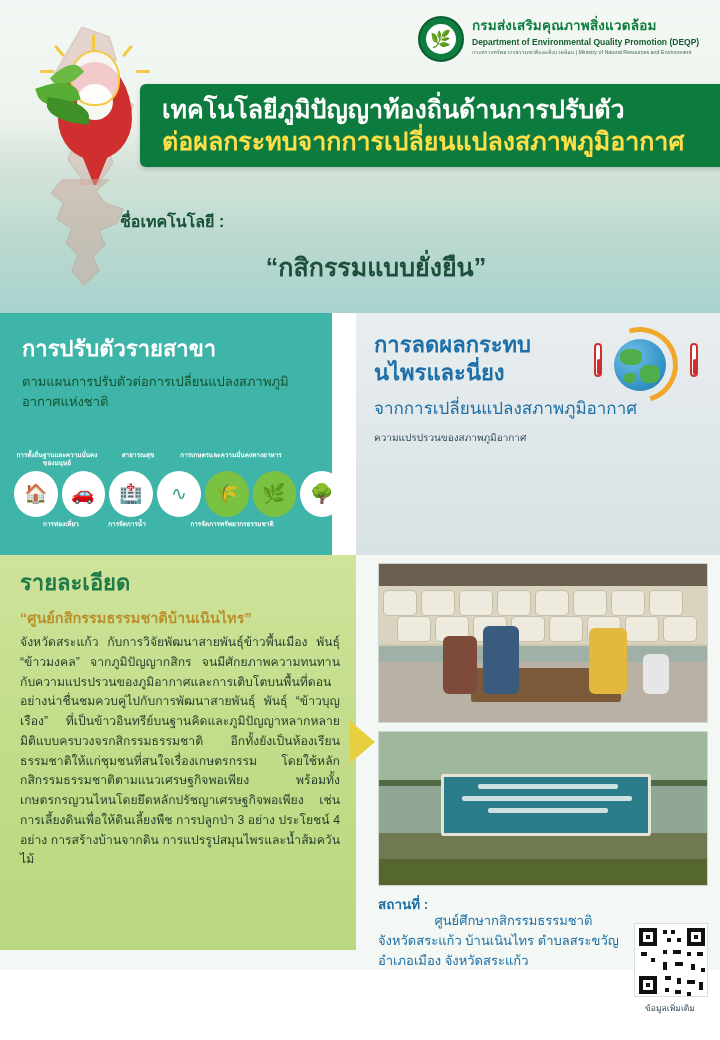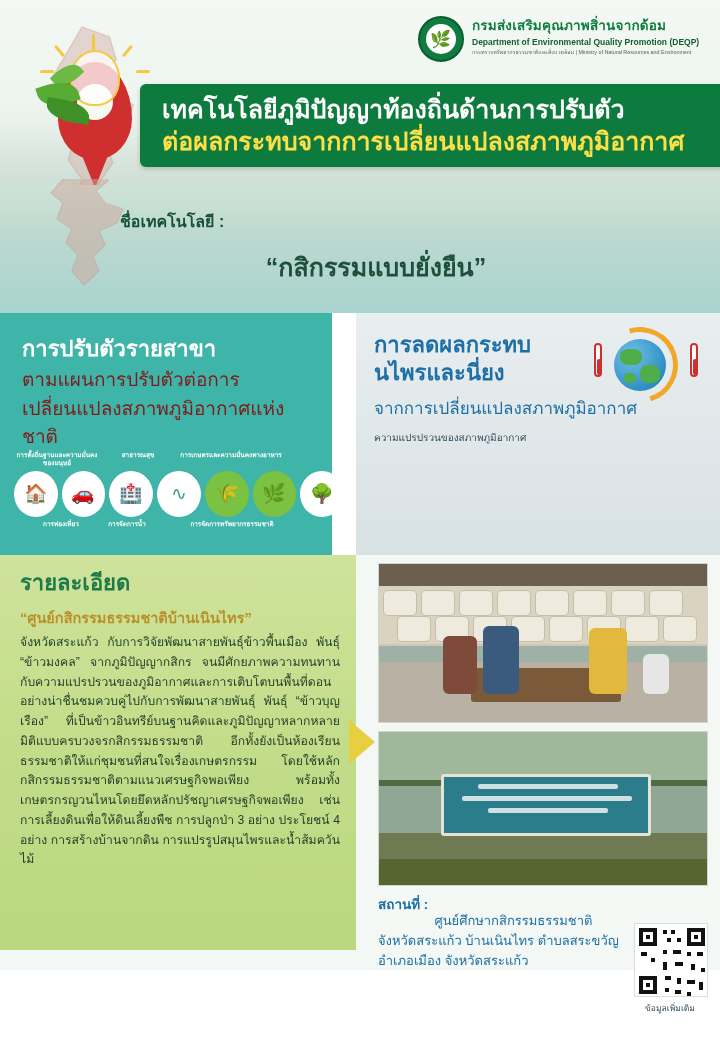--- a/index.html
+++ b/index.html
@@ -136,21 +136,21 @@
   }
 
   
   .panel-left {
     position: absolute; top: 313px; left: 0;
     width: 332px; height: 242px;
     background: #3fb4a8;
     padding: 18px 14px 0 22px;
   }
   .panel-left h2 { color:#ffffff; font-size: 22px; font-weight: bold; }
-  .panel-left .sub { color:#7f1d1d; font-size: 19px; line-height: 1.5; }
+  .panel-left .sub { color:#14532d; font-size: 13px; line-height: 1.5; margin-top: 6px; }
 
   .icon-row { position: absolute; left: 14px; top: 138px; width: 334px; }
   .ic-heads { display: flex; gap: 0px; }
   .ic-head {
     font-size: 6.4px; color: #ffffff; line-height: 1.3; font-weight: bold;
     text-align: center;
   }
   .ic-head.h1 { width: 86px; }
   .ic-head.h2 { width: 76px; }
   .ic-head.h3 { width: 110px; }
@@ -324,21 +324,21 @@
       <div class="leaf l1"></div>
       <div class="leaf l2"></div>
     </div>
 
     <div class="org-logo">
       <div class="inner">
           <span>🌿</span>
         </div>
     </div>
     <div class="org-text">
-      <div class="l1">กรมส่งเสริมคุณภาพสิ่านจากด้อม</div>
+      <div class="l1">กรมส่งเสริมคุณภาพสิ่งแวดล้อม</div>
       <div class="l2">Department of Environmental Quality Promotion (DEQP)</div>
       <div class="l3">กระทรวงทรัพยากรธรรมชาติและสิ่งแวดล้อม | Ministry of Natural Resources and Environment</div>
     </div>
 
     <div class="title-banner">
       <div class="t1">เทคโนโลยีภูมิปัญญาท้องถิ่นด้านการปรับตัว</div>
       <div class="t2">ต่อผลกระทบจากการเปลี่ยนแปลงสภาพภูมิอากาศ</div>
     </div>
   </div>
 

